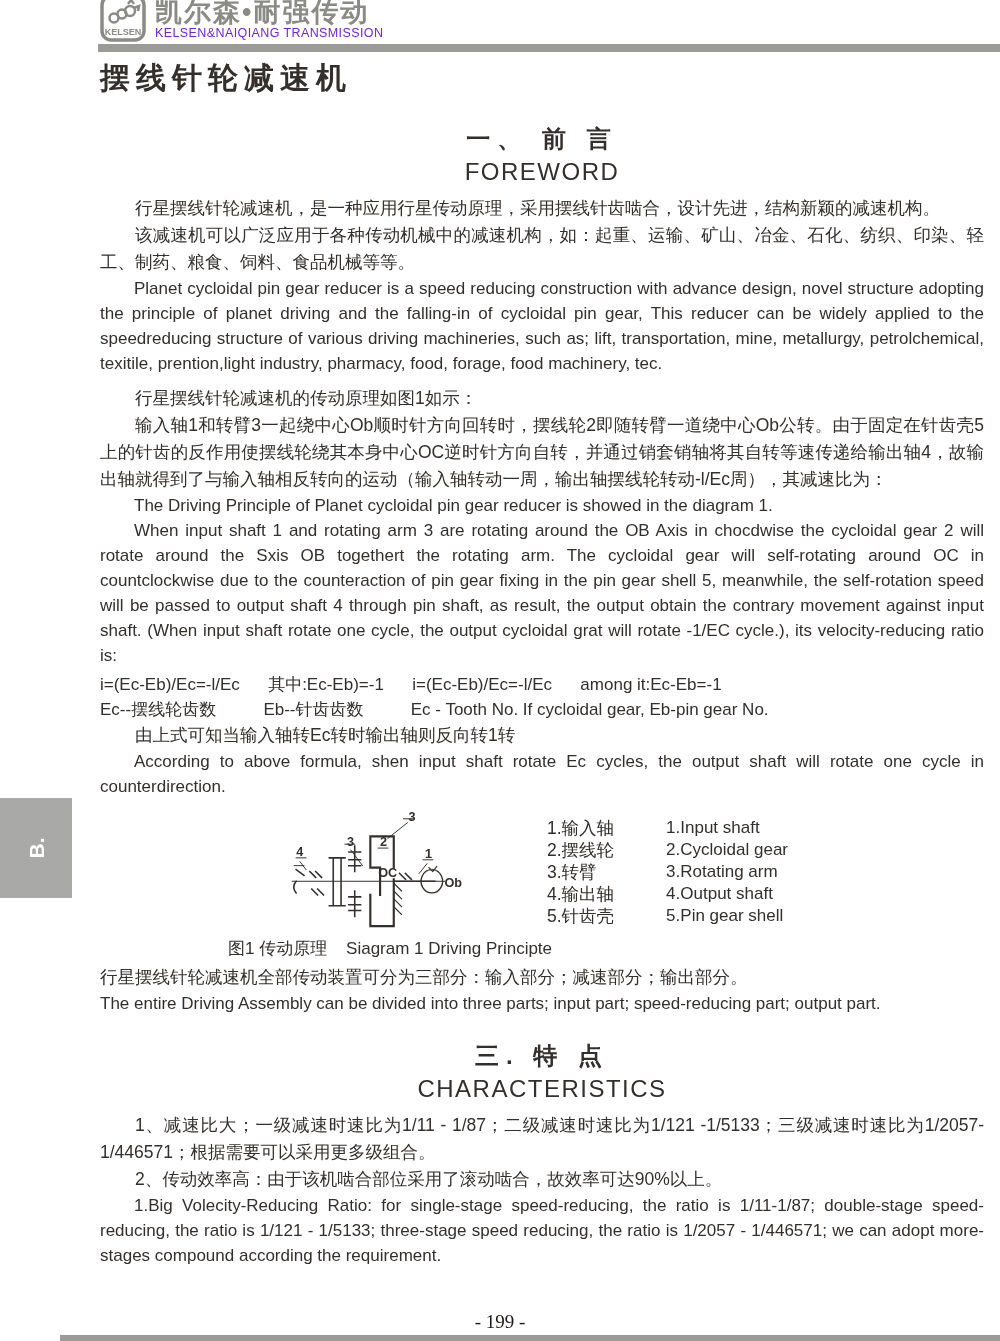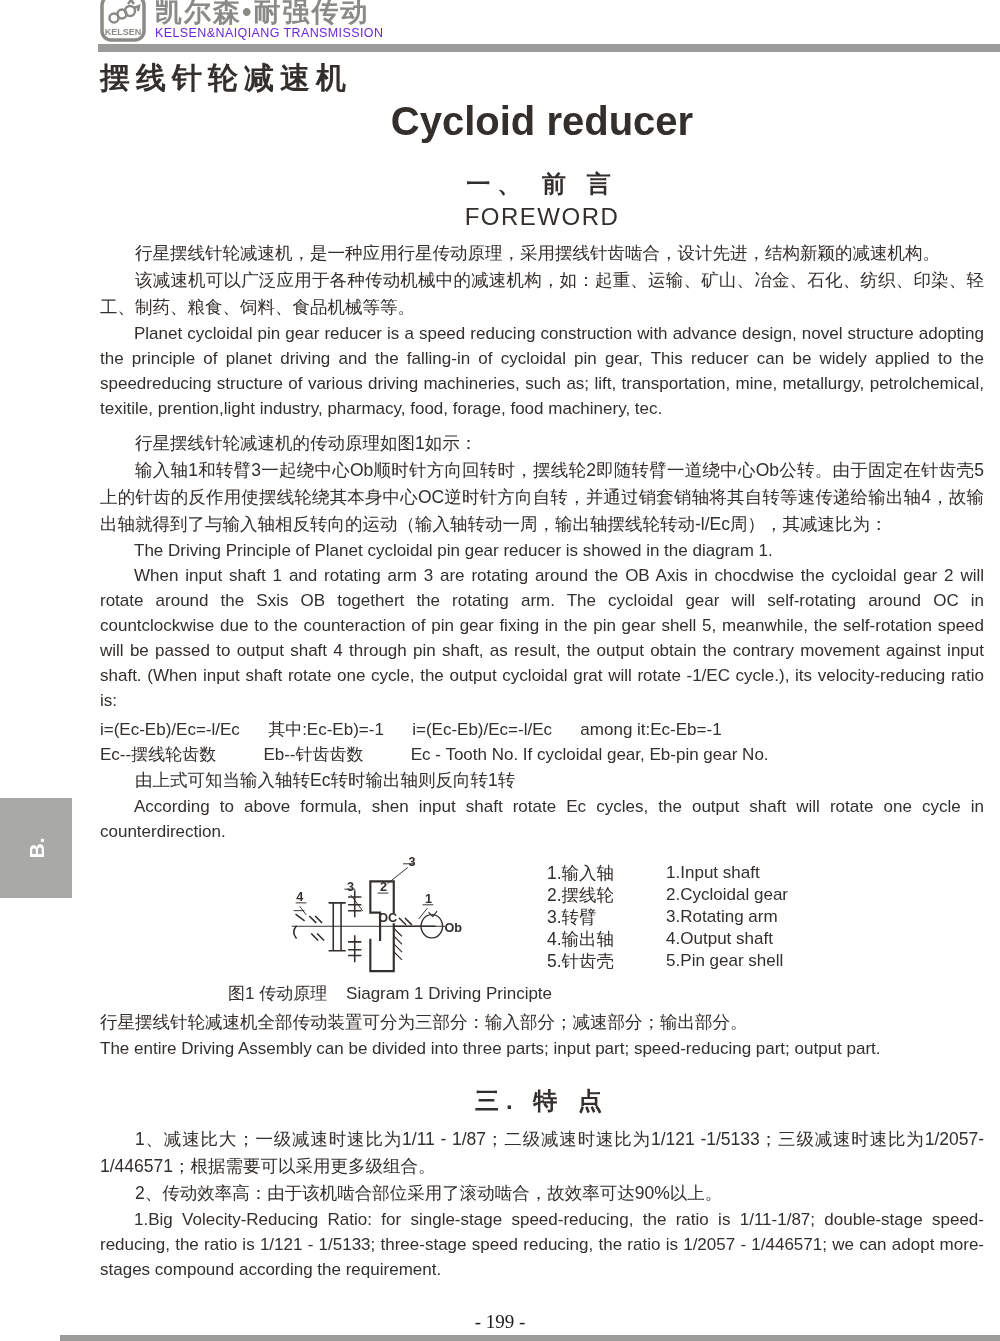--- a/index.html
+++ b/index.html
@@ -68,21 +68,20 @@
     <div class="brand">
       <div class="brand-cn">凯尔森•耐强传动</div>
       <div class="brand-en">KELSEN&amp;NAIQIANG TRANSMISSION</div>
     </div>
   </div>
   <div class="header-bar"></div>
 
   <div class="content">
 
     <div class="title-cn">摆线针轮减速机</div>
-    <div class="title-en">Cycloid reducer</div>
 
     <div class="sec-head mt-s1">
       <div class="h-cn">一、 前  言</div>
       <div class="h-en">FOREWORD</div>
     </div>
     <div class="block-gap">
       <p class="cn">行星摆线针轮减速机，是一种应用行星传动原理，采用摆线针齿啮合，设计先进，结构新颖的减速机构。</p>
       <p class="cn">该减速机可以广泛应用于各种传动机械中的减速机构，如：起重、运输、矿山、冶金、石化、纺织、印染、轻工、制药、粮食、饲料、食品机械等等。</p>
       <p class="en">Planet cycloidal pin gear reducer is a speed reducing construction with advance design, novel structure adopting the principle of planet driving and the falling-in of cycloidal pin gear, This reducer can be widely applied to the speedreducing structure of various driving machineries, such as; lift, transportation, mine, metallurgy, petrolchemical, texitile, prention,light industry, pharmacy, food, forage, food machinery, tec.</p>
     </div>
@@ -154,20 +153,21 @@
       </div>
     </div>
 
     <div class="fig-caption">图1 传动原理    Siagram 1 Driving Principte</div>
 
     <p class="cn noindent small-gap">行星摆线针轮减速机全部传动装置可分为三部分：输入部分；减速部分；输出部分。</p>
     <p class="en noindent">The entire Driving Assembly can be divided into three parts; input part; speed-reducing part; output part.</p>
 
     <div class="sec-head mt-s3">
       <div class="h-cn">三.  特    点</div>
+      <div class="h-en">CHARACTERISTICS</div>
     </div>
     <div class="block-gap">
       <p class="cn">1、减速比大；一级减速时速比为1/11 - 1/87；二级减速时速比为1/121 -1/5133；三级减速时速比为1/2057-1/446571；根据需要可以采用更多级组合。</p>
       <p class="cn">2、传动效率高：由于该机啮合部位采用了滚动啮合，故效率可达90%以上。</p>
       <p class="en">1.Big Volecity-Reducing Ratio: for single-stage speed-reducing, the ratio is 1/11-1/87; double-stage speed-reducing, the ratio is 1/121 - 1/5133; three-stage speed reducing, the ratio is 1/2057 - 1/446571; we can adopt more-stages compound according the requirement.</p>
 
     </div>
 
   </div>
 

